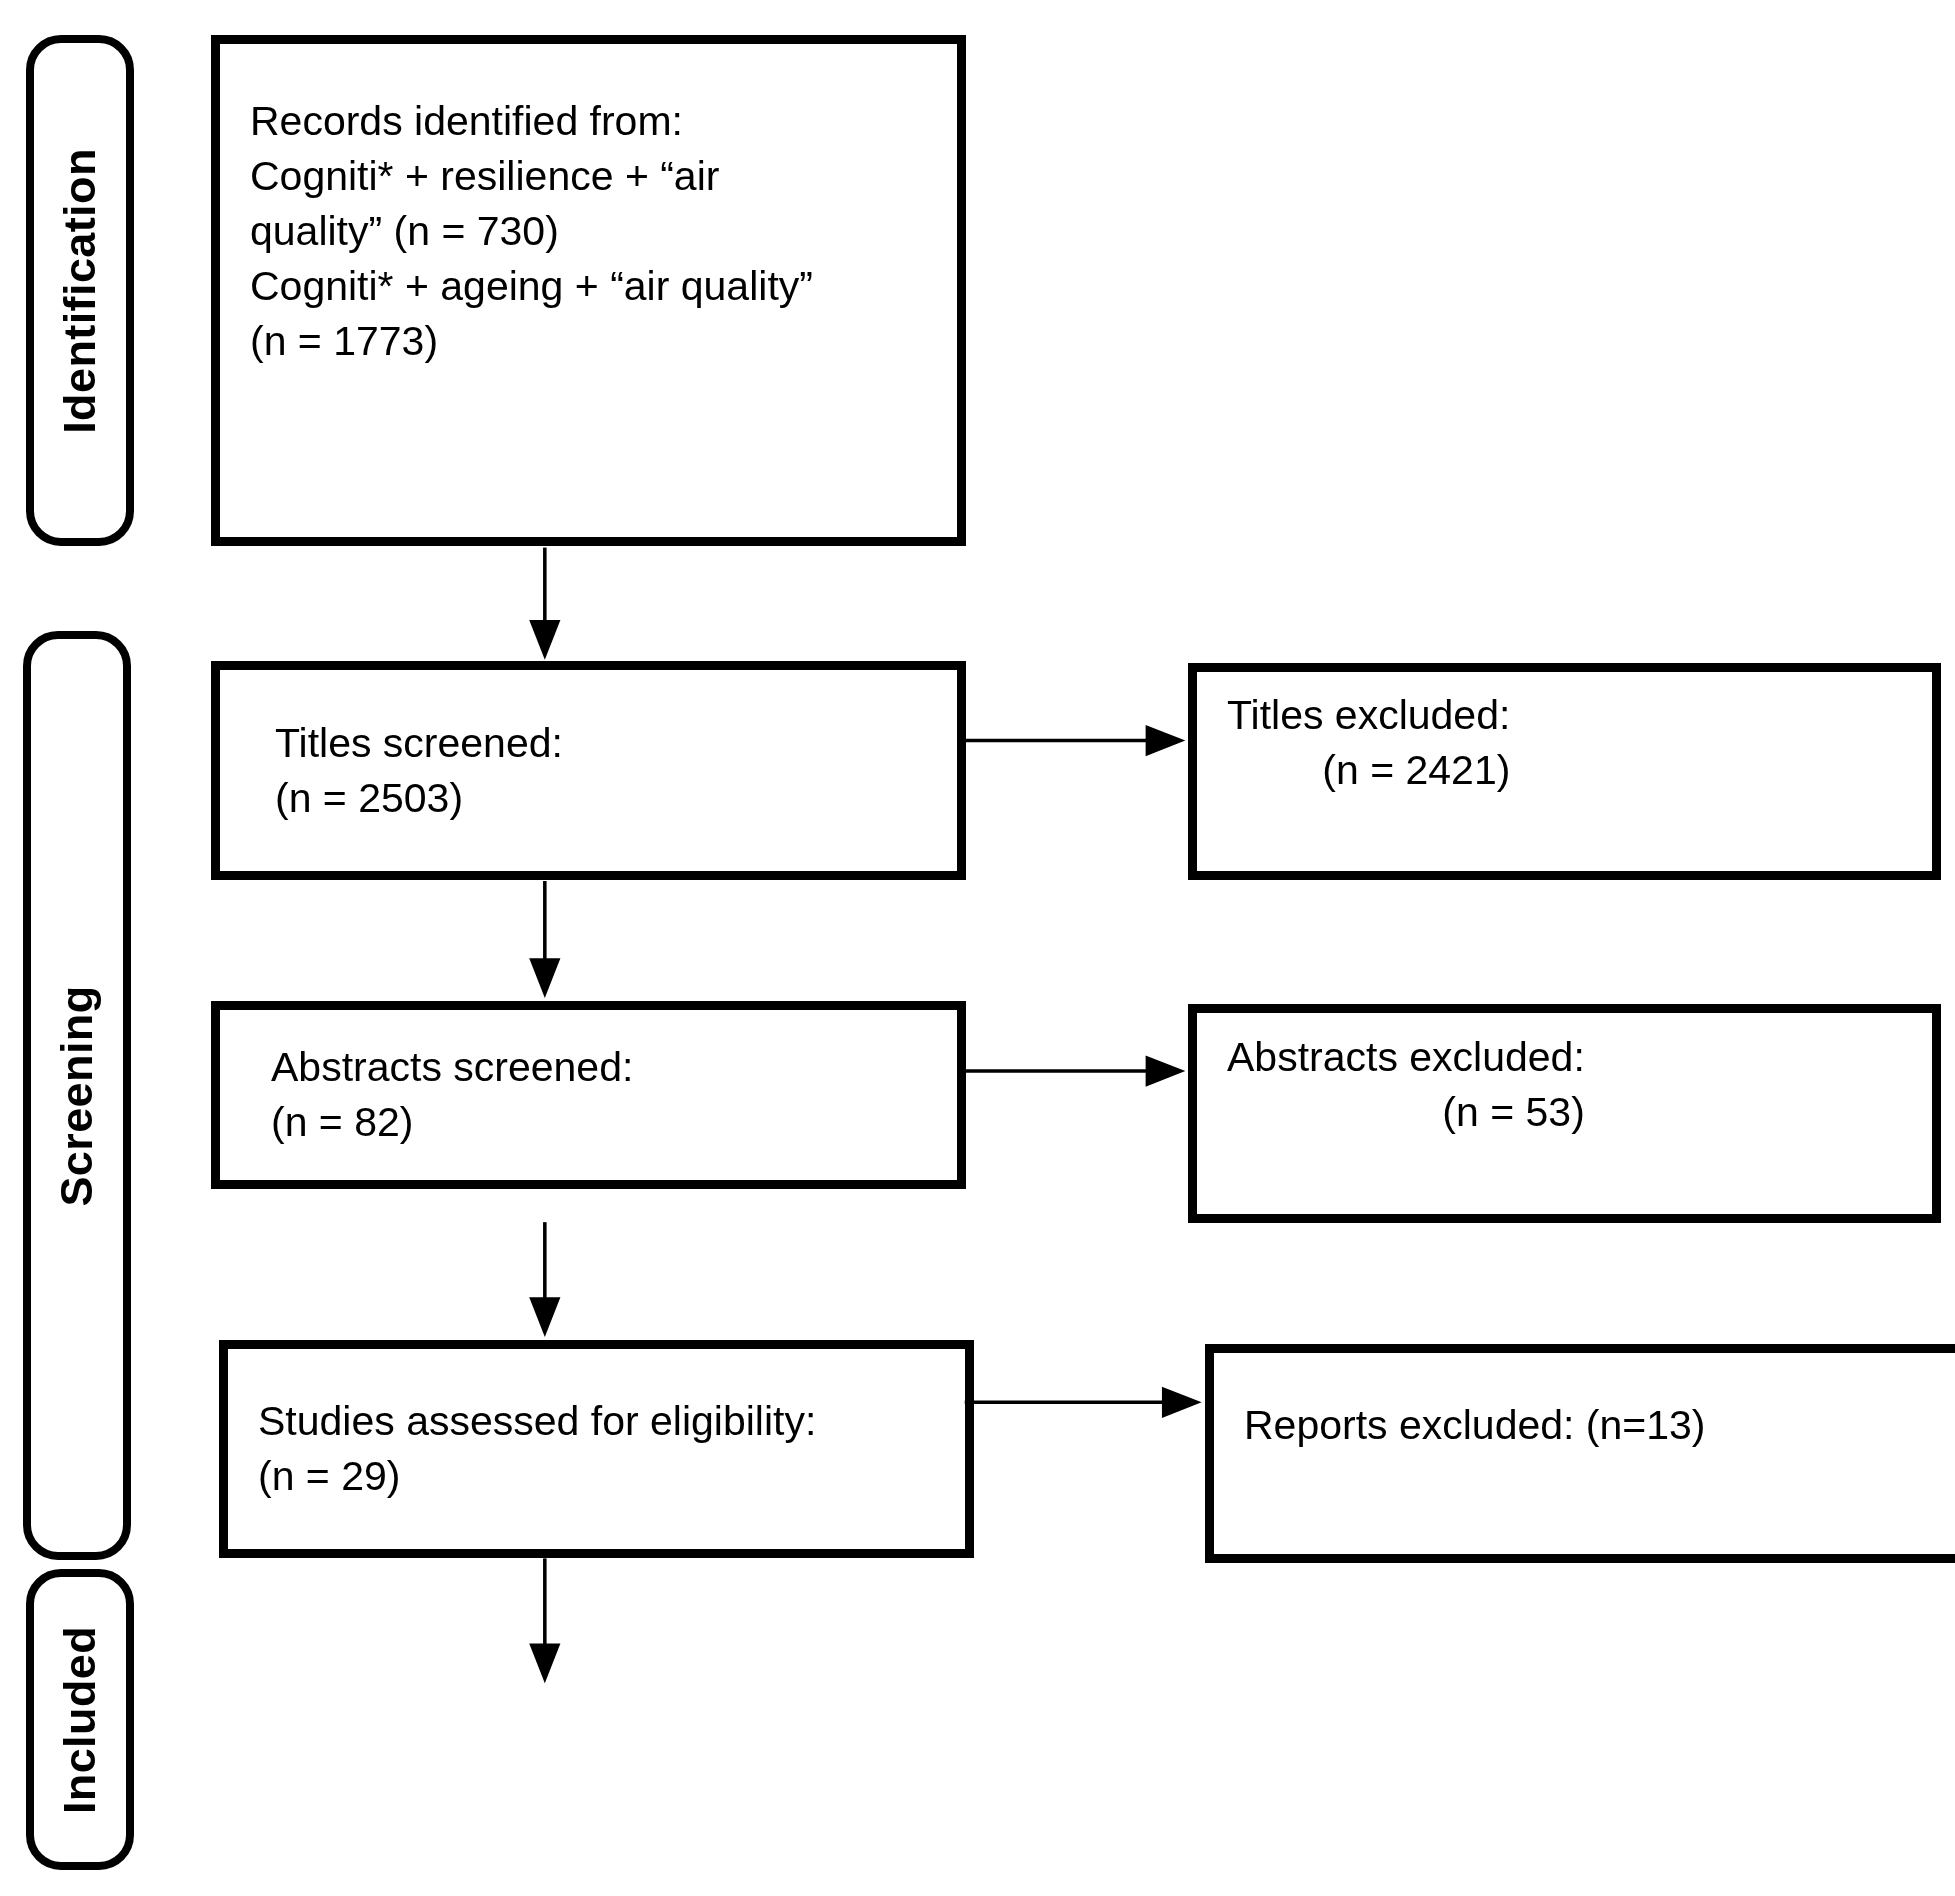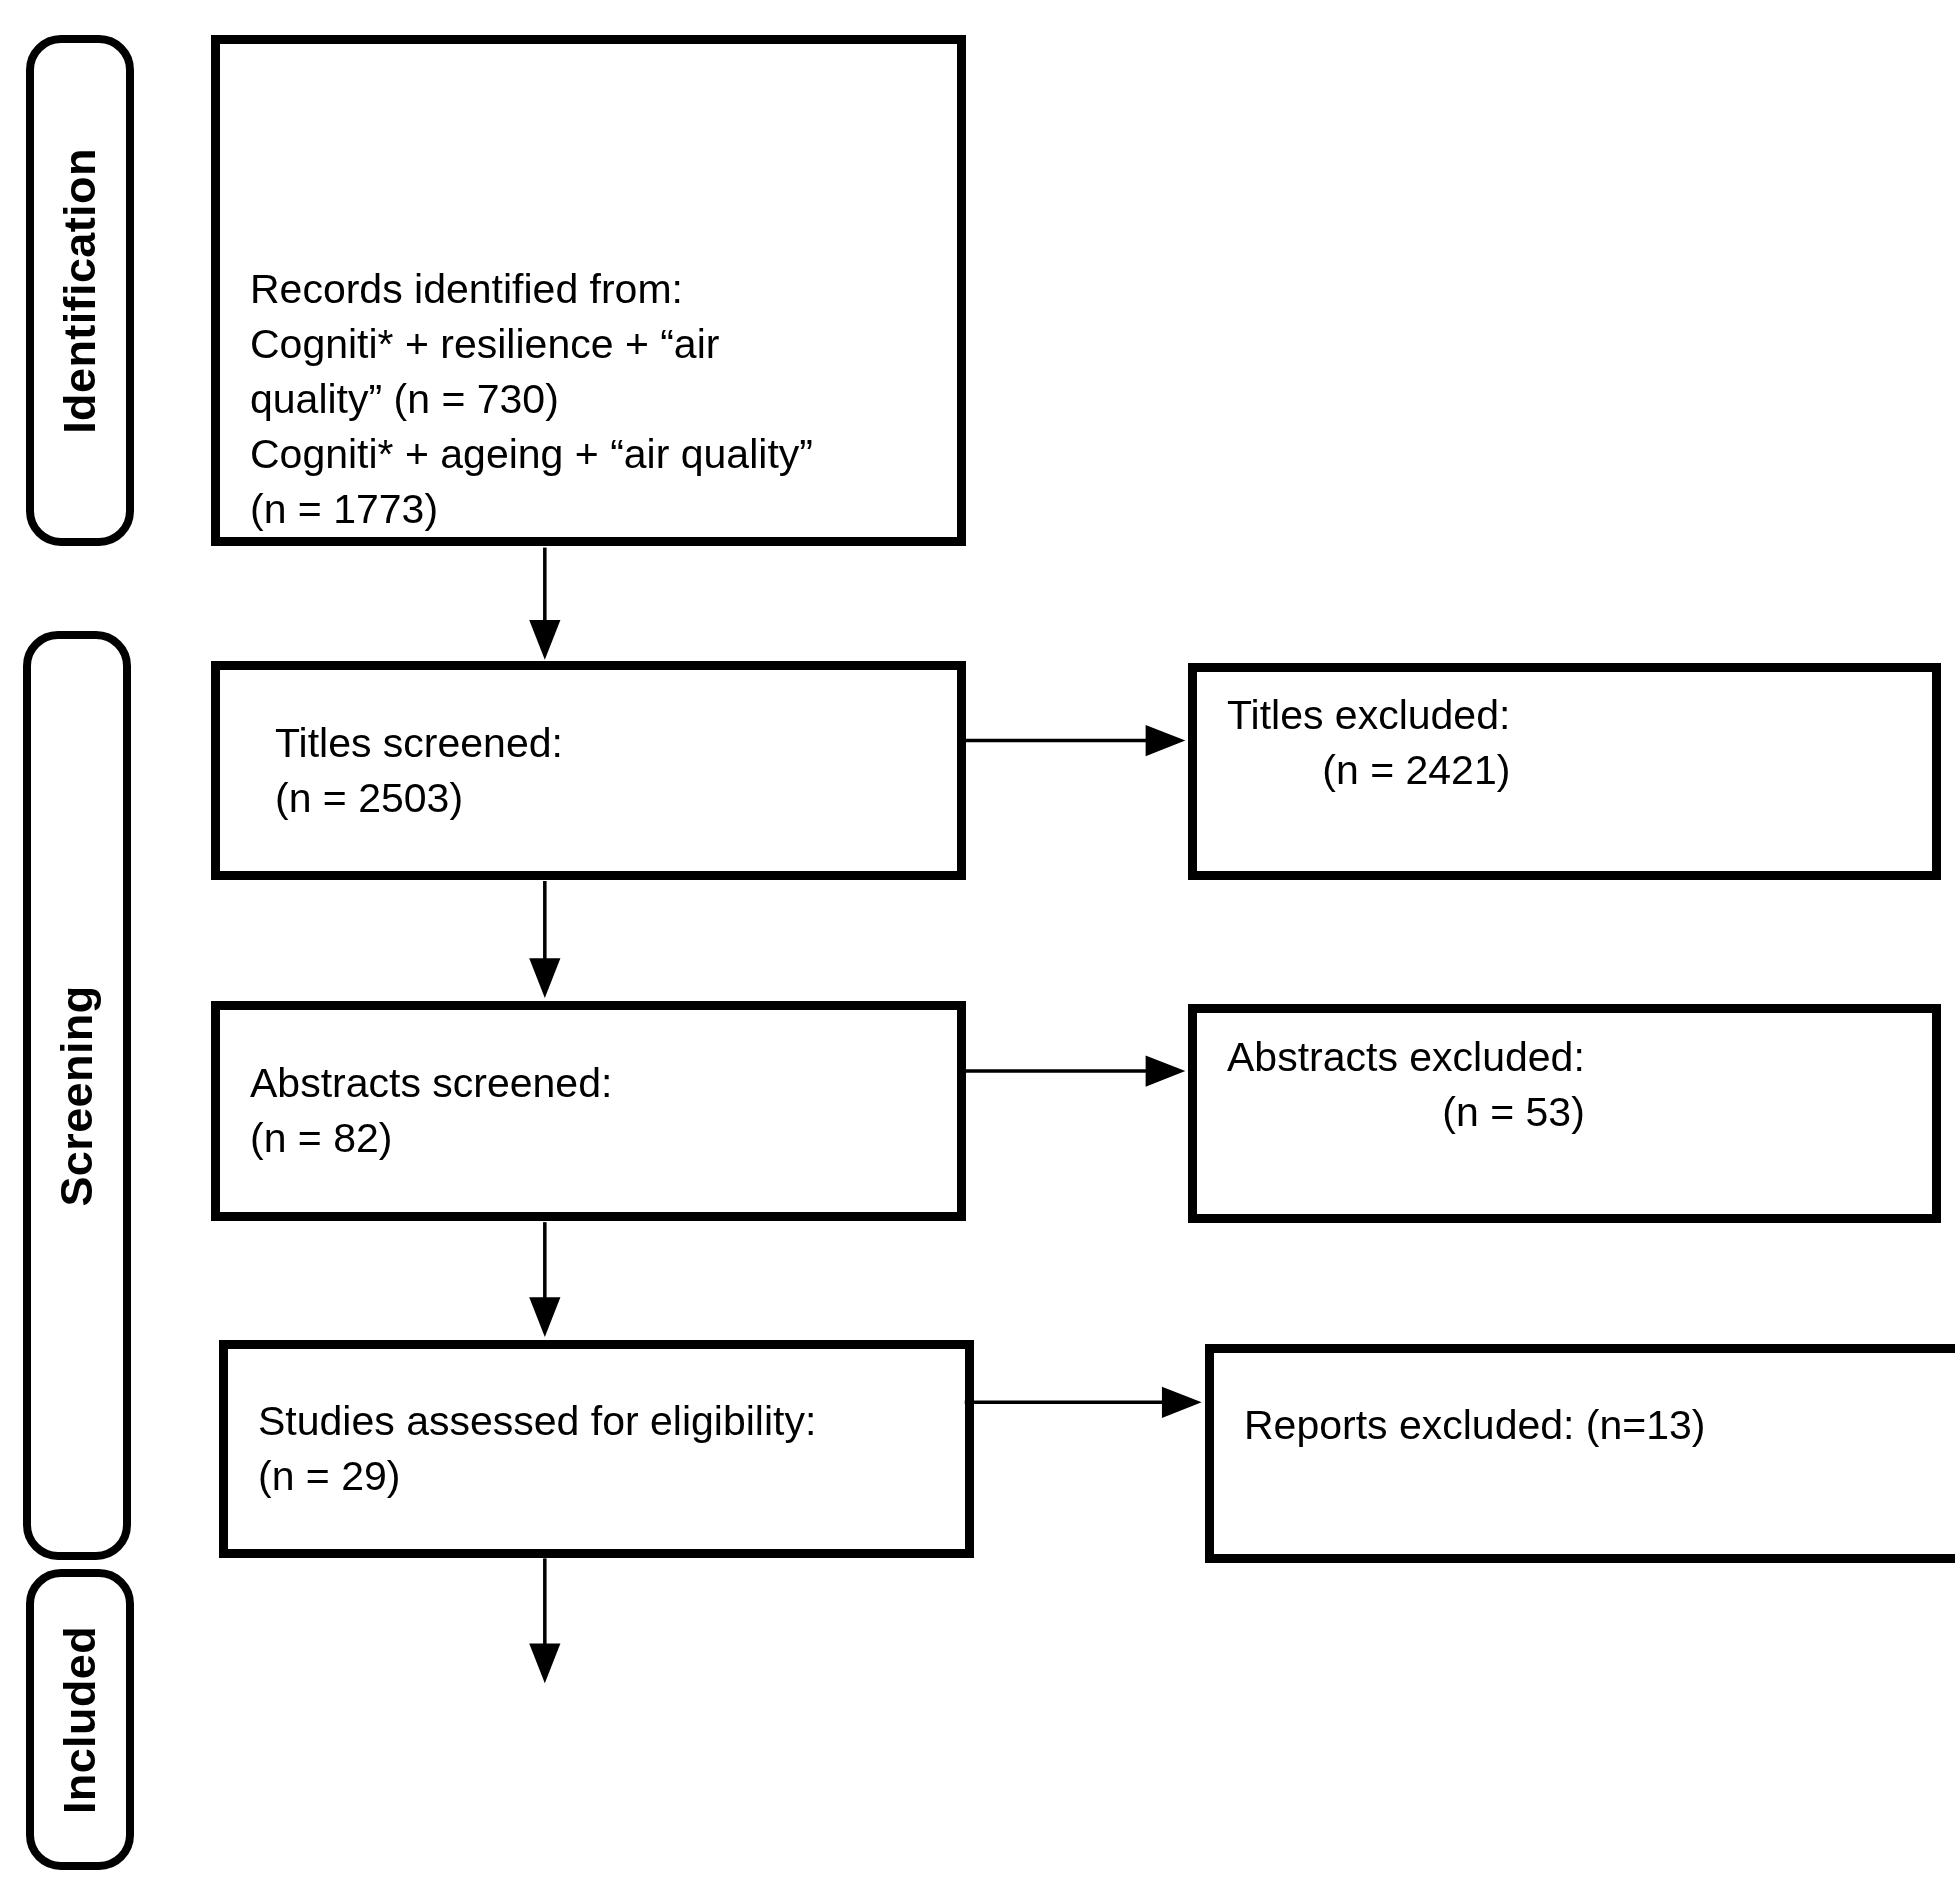--- a/index.html
+++ b/index.html
@@ -80,34 +80,34 @@
   </div>
 
   <div class="stage" style="left:23px; top:631px; width:108px; height:929px;">
     <span class="vlabel">Screening</span>
   </div>
 
   <div class="stage" style="left:26px; top:1569px; width:108px; height:301px;">
     <span class="vlabel">Included</span>
   </div>
 
-  <div class="node top-align" style="left:211px; top:35px; width:755px; height:511px;align-items:flex-end;">
+  <div class="node top-align" style="left:211px; top:35px; width:755px; height:511px;">
     <div class="content">Records identified from:
 Cogniti* + resilience + “air
 quality” (n = 730)
 Cogniti* + ageing + “air quality”
 (n = 1773)</div>
   </div>
 
   <div class="node" style="left:211px; top:661px; width:755px; height:219px;padding-left:25px;">
     <div class="content">Titles screened:
 (n = 2503)</div>
   </div>
 
-  <div class="node" style="left:211px; top:1001px; width:755px; height:220px;">
+  <div class="node" style="left:211px; top:1001px; width:755px; height:188px;padding-left:21px;">
     <div class="content">Abstracts screened:
 (n = 82)</div>
   </div>
 
   <div class="node" style="left:219px; top:1340px; width:755px; height:218px;">
     <div class="content">Studies assessed for eligibility:
 (n = 29)</div>
   </div>
 
 

